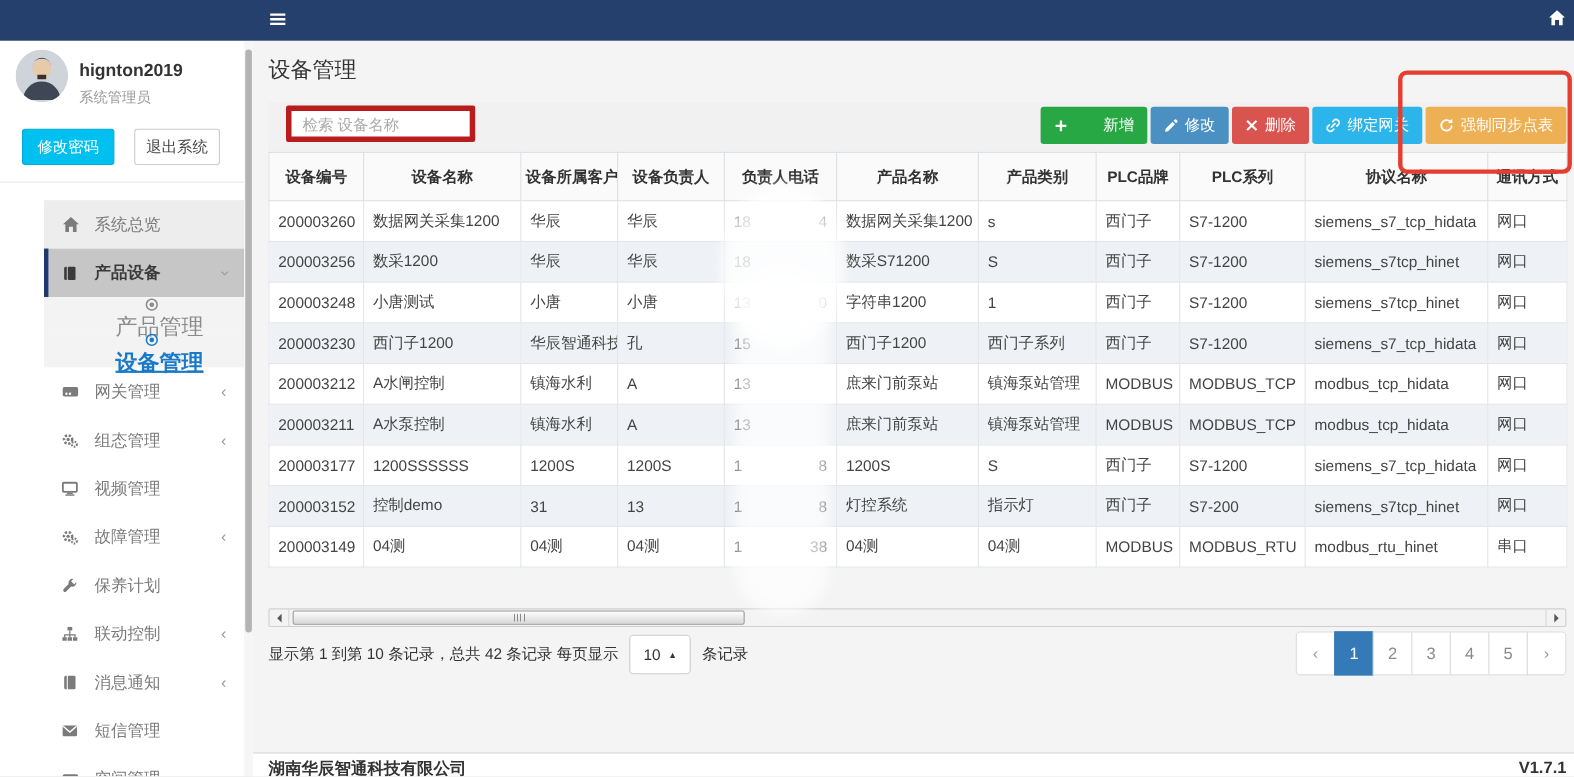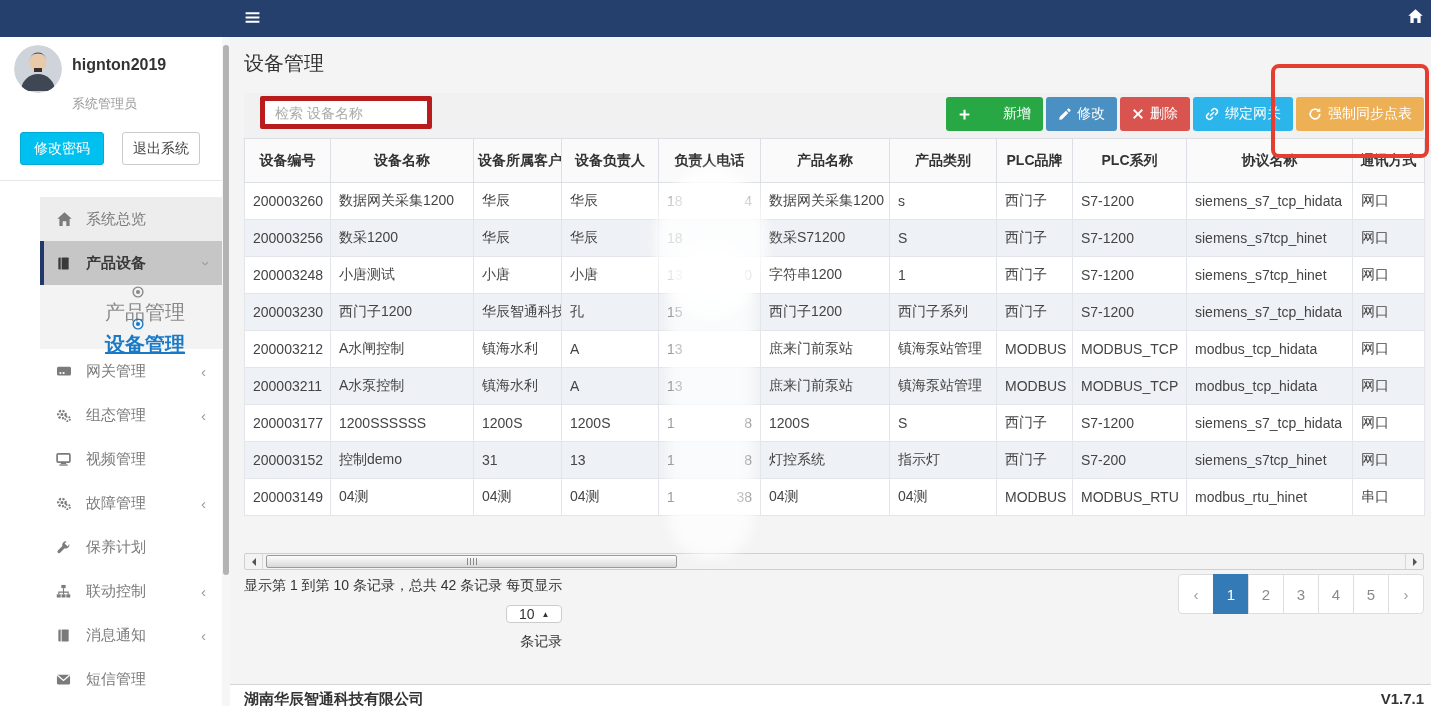--- a/index.html
+++ b/index.html
@@ -10,21 +10,21 @@
   .hamburger{position:absolute;left:244px;top:9px;color:#fff;background:none;border:none;cursor:pointer;padding:0;}
   .topbar-home{position:absolute;right:7px;top:8px;color:#fff;background:none;border:none;cursor:pointer;padding:0;}
   
   .sidebar{position:absolute;left:0;top:37px;width:222px;bottom:0;background:#fff;z-index:4;overflow:hidden;}
   .sb-scroll{position:absolute;left:222px;top:37px;width:8px;bottom:0;background:#f6f6f6;z-index:4;cursor:pointer;}
   .sb-thumb{position:absolute;left:1px;top:8px;width:6px;height:530px;background:#b3b3b3;border-radius:3px;cursor:grab;}
   .user{display:flex;align-items:flex-start;padding:8px 14px 0;}
   .avatar{width:48px;height:48px;border-radius:50%;overflow:hidden;flex:0 0 48px;}
   .user-texts{margin-left:10px;padding-top:11px;}
   .user-name{font-size:16px;font-weight:bold;color:#333;}
-  .user-role{font-size:13px;color:#999;margin-top:21px;}
+  .user-role{font-size:13px;color:#999;margin-top:6px;}
   .user-btns{display:flex;justify-content:space-between;padding:19px 22px 0 20px;}
   .btn-pwd{width:84px;height:33px;background:#00c0ef;border:1px solid #00acd6;border-radius:3px;
            color:#fff;font-size:14px;cursor:pointer;}
   .btn-logout{width:78px;height:33px;background:#fff;border:1px solid #ccc;border-radius:3px;
            color:#444;font-size:14px;cursor:pointer;}
   .sb-divider{border-bottom:1px solid #e7e7e7;margin-top:15px;}
   .menu{margin-top:16px;}
   .menu-item{height:44px;display:flex;align-items:center;padding:0 16px;color:#7b7b7b;font-size:15px;cursor:pointer;margin-left:40px;}
   .menu-item.overview{background:#ededed;}
   .menu-item.active-parent{background:#c6c6c6;color:#3a3a3a;font-weight:bold;border-left:4px solid #20386b;padding-left:12px;}
@@ -60,21 +60,21 @@
   .h-arrow{position:absolute;top:0;width:17px;height:15px;display:flex;align-items:center;justify-content:center;cursor:pointer;}
   .h-arrow.left{left:0;border-right:1px solid #d8d8d8;}
   .h-arrow.right{right:0;border-left:1px solid #d8d8d8;}
   .tri-l{width:0;height:0;border:4px solid transparent;border-right-color:#555;margin-left:-4px;}
   .tri-r{width:0;height:0;border:4px solid transparent;border-left-color:#555;margin-right:-4px;}
   .h-thumb{position:absolute;left:21px;top:1px;width:411px;height:13px;background:linear-gradient(#fdfdfd,#d8d8d8);
            border:1px solid #9a9a9a;border-radius:2px;box-sizing:border-box;cursor:grab;}
   .h-grip{position:absolute;left:50%;top:2px;width:11px;height:7px;margin-left:-5px;
           background:repeating-linear-gradient(90deg,#8a8a8a 0 1px,transparent 1px 3px);}
   
-  .pg-info{position:absolute;left:14px;top:540px;height:36px;display:flex;align-items:flex-end;font-size:14px;color:#333;gap:10px;flex-direction:column;}
+  .pg-info{position:absolute;left:14px;top:540px;height:36px;display:flex;align-items:center;font-size:14px;color:#333;gap:10px;}
   .page-size-box{width:54px;height:34px;border:1px solid #ccc;border-radius:4px;background:#fff;display:flex;
                  align-items:center;justify-content:center;gap:7px;font-size:14px;color:#333;cursor:pointer;}
   .caret-up{font-size:8px;color:#333;}
   .pg-pages{position:absolute;right:7px;top:537px;display:flex;list-style:none;margin:0;padding:0;}
   .pg-pages li{min-width:32px;height:38px;display:flex;align-items:center;justify-content:center;background:#fff;
                border:1px solid #ddd;margin-left:-1px;color:#8a8a8a;font-size:15px;cursor:pointer;padding:0 1px;}
   .pg-pages li:first-child{border-radius:4px 0 0 4px;margin-left:0;color:#9a9a9a;}
   .pg-pages li:last-child{border-radius:0 4px 4px 0;color:#9a9a9a;}
   .pg-pages li.active{background:#337ab7;border-color:#337ab7;color:#fff;}
   

